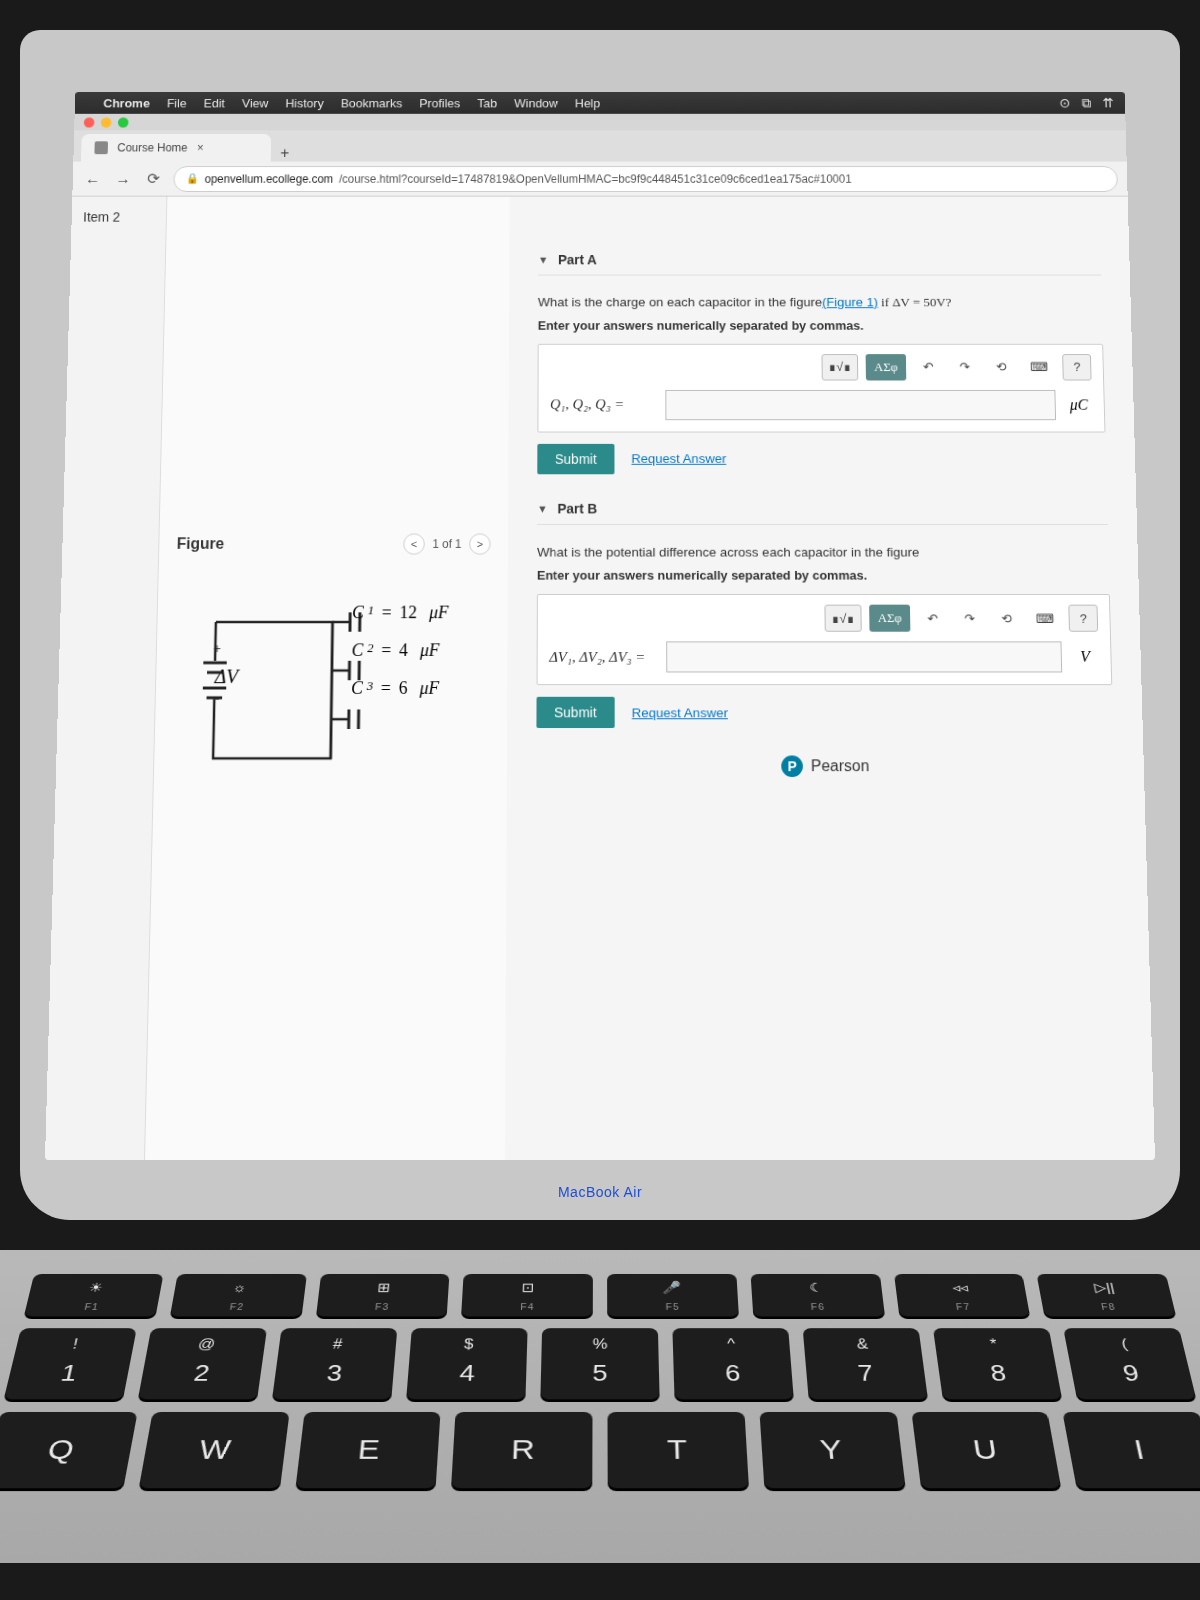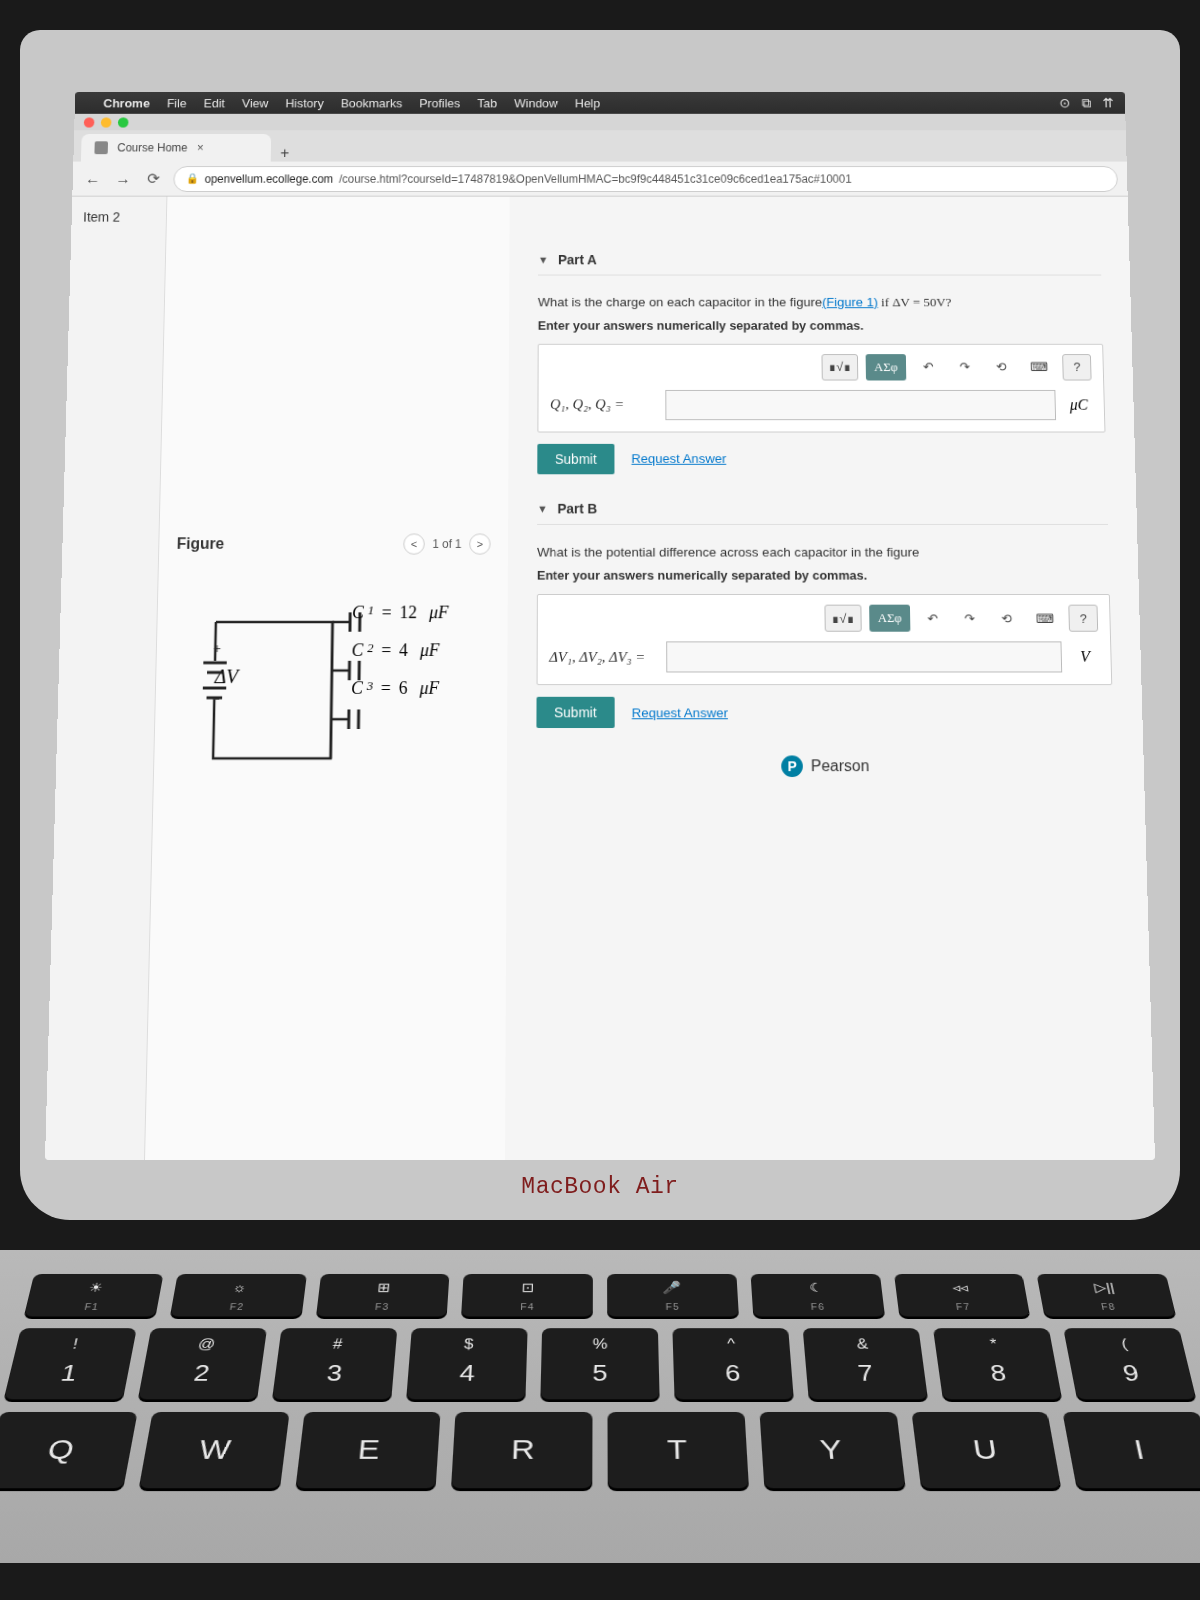--- a/index.html
+++ b/index.html
@@ -273,24 +273,23 @@
     justify-content: center;
     font-weight: 700;
     font-size: 14px;
   }
   
   .mb-label {
     position: absolute;
     bottom: 20px;
     left: 50%;
     transform: translateX(-50%);
-    color: #7f1d1d;
-    font-size: 23px;
+    color: #1d4ed8;
+    font-size: 14px;
     letter-spacing: 0.5px;
-    font-family: Liberation Mono, monospace;
   }
   
   .keyboard {
     position: absolute;
     bottom: 0;
     left: 0;
     right: 0;
     height: 350px;
     background: linear-gradient(#b9b9b9, #a8a8a8);
     padding: 30px 40px;

